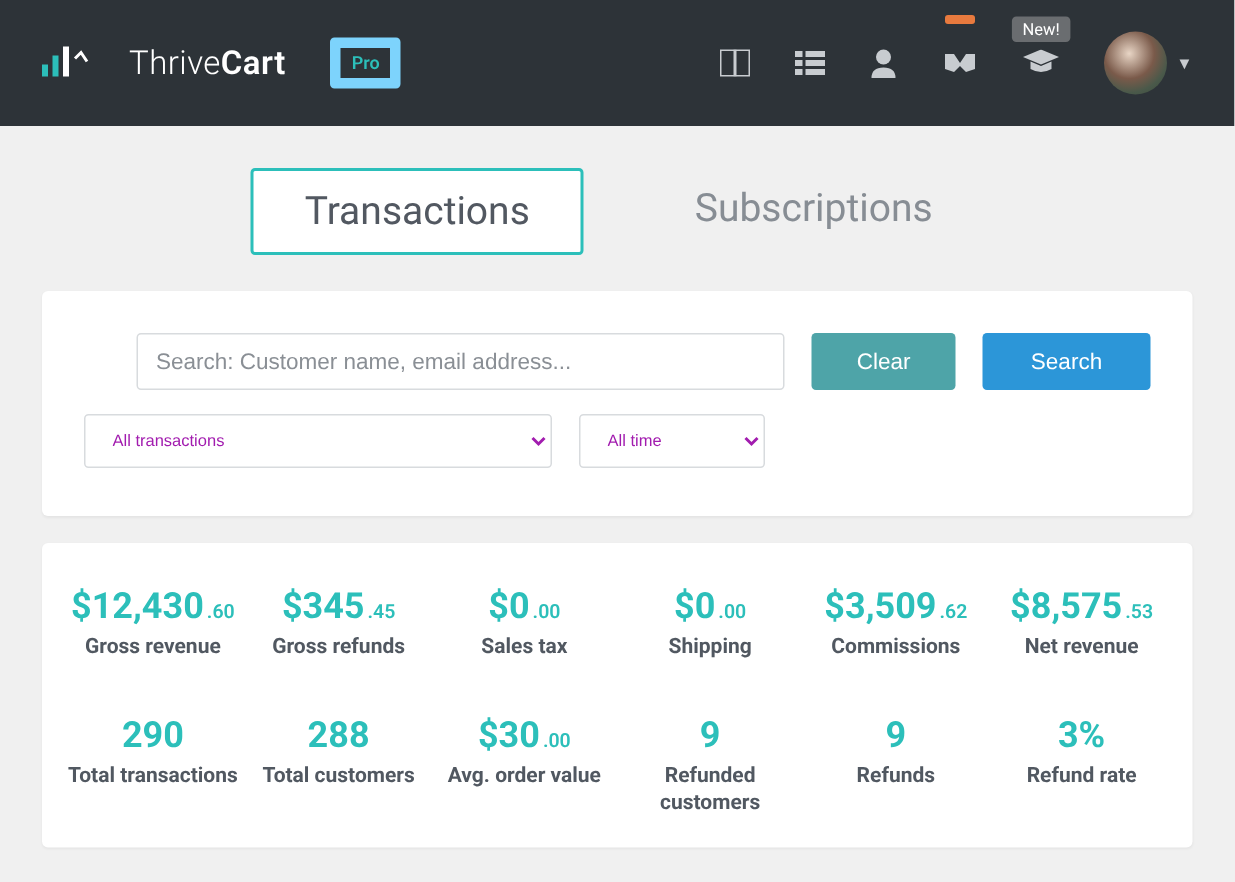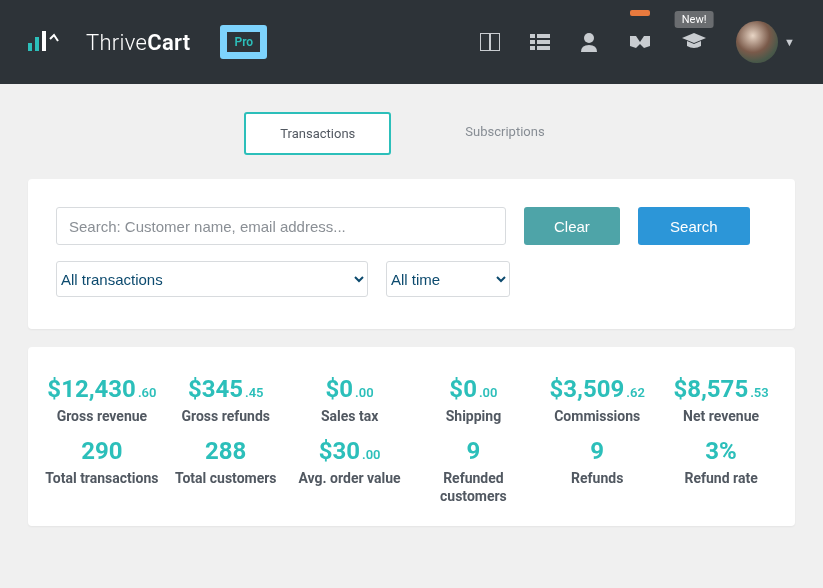--- a/index.html
+++ b/index.html
@@ -97,21 +97,21 @@
   .avatar-caret { color: #c8ccd0; font-size: 11px; }
 
   .tabs-row {
     display: flex;
     justify-content: center;
     gap: 40px;
     padding: 28px 0 24px 0;
   }
   .tab {
     padding: 12px 34px;
-    font-size: 13px;
+    font-size: 26px;
     color: #878d94;
     border-radius: 3px;
     cursor: pointer;
   }
   .tab.active {
     background: #fff;
     border: 2px solid #2cbfba;
     color: #525861;
   }
 
@@ -132,20 +132,21 @@
   }
   .search-input {
     flex: 1;
     max-width: 450px;
     height: 38px;
     border: 1px solid #d8dbde;
     border-radius: 3px;
     padding: 0 12px;
     font-size: 15px;
     color: #525861;
+    margin-left: 35px;
   }
   .search-input::placeholder { color: #8a8f95; }
   .btn {
     height: 38px;
     padding: 0 30px;
     border: none;
     border-radius: 3px;
     color: #fff;
     font-size: 15px;
     cursor: pointer;
@@ -153,35 +154,35 @@
   .btn-clear { background: #4ea4a8; }
   .btn-search { background: #2c96d8; min-width: 112px; }
   .row2 {
     display: flex;
     gap: 18px;
   }
   .select {
     height: 36px;
     border: 1px solid #d8dbde;
     border-radius: 3px;
-    padding: 0 0;
-    font-size: 15px;
-    color: #0c4a6e;
+    padding: 0 14px;
+    font-size: 11px;
+    color: #a21caf;
     background: #fff;
   }
   .select.wide { width: 312px; }
   .select.narrow { width: 124px; }
 
   .stats-panel {
     padding: 28px 12px 20px 12px;
   }
   .stats-grid {
     display: grid;
     grid-template-columns: repeat(6, 1fr);
-    row-gap: 12px;
+    row-gap: 36px;
   }
   .stat {
     text-align: center;
   }
   .stat-value {
     color: #2cbfba;
     font-weight: 700;
     font-size: 24px;
   }
   .stat-value .cents {

